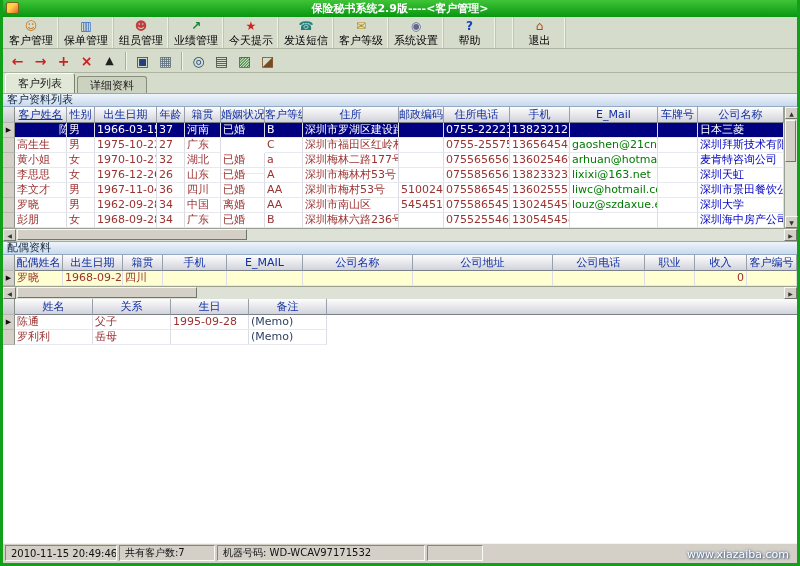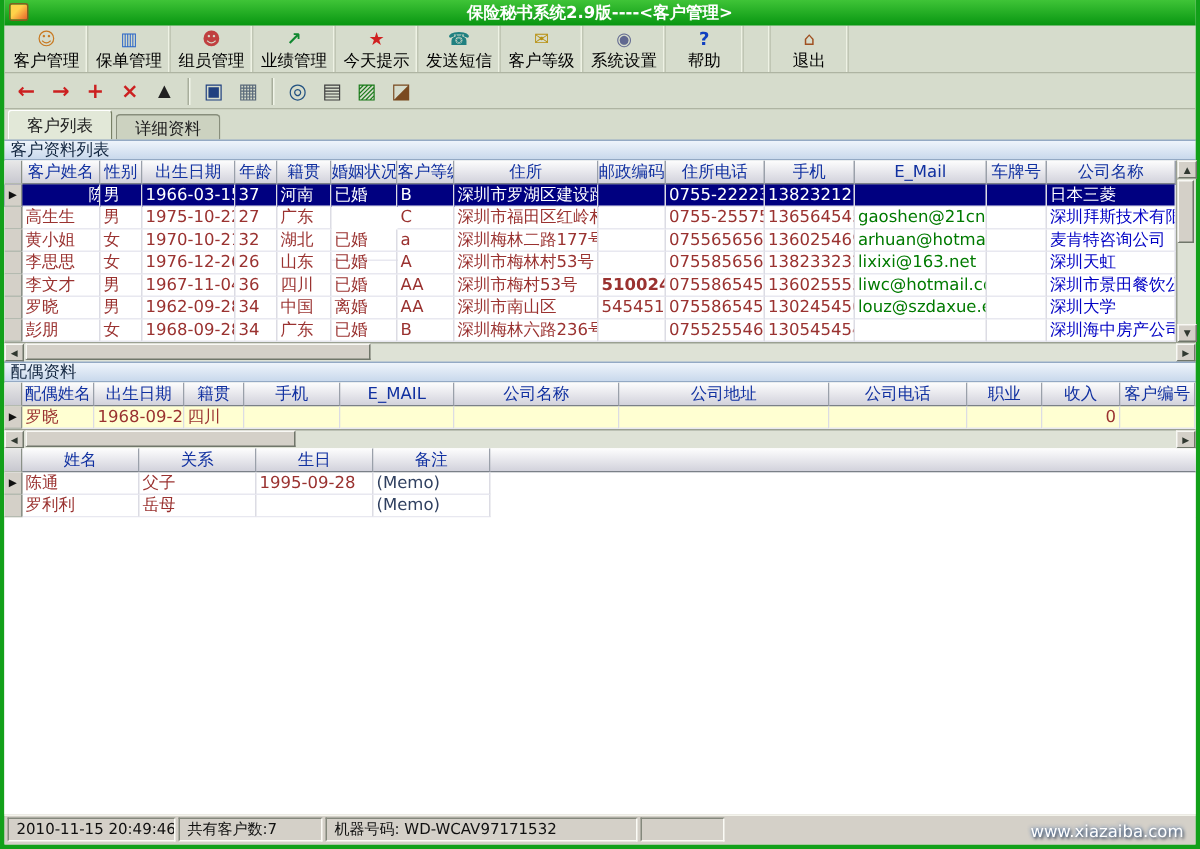--- a/index.html
+++ b/index.html
@@ -136,21 +136,21 @@
       <div class="tab active" data-name="tab-customer-list">客户列表</div>
       <div class="tab" data-name="tab-detail-info">详细资料</div>
     </div>
 
   <div class="seclabel" data-name="customer-section-title">客户资料列表</div>
   <div class="gridwrap" style="height:134px" data-name="customer-grid">
     <div class="gridtop" style="height:121px" data-name="customer-grid-area">
       <div class="gcols" data-name="customer-grid-columns">
         <div class="ghead" id="custHead" data-name="customer-grid-header">
             <div class="hcell ind hind" data-name="indicator-column-header"></div>
-            <div class="hcell" data-name="column-header" style="width: 52px;">客户姓名</div>
+            <div class="hcell" data-name="column-header" style="width: 52px; text-decoration: underline;">客户姓名</div>
             <div class="hcell" data-name="column-header" style="width: 28px;">性别</div>
             <div class="hcell" data-name="column-header" style="width: 62px;">出生日期</div>
             <div class="hcell" data-name="column-header" style="width: 28px;">年龄</div>
             <div class="hcell" data-name="column-header" style="width: 36px;">籍贯</div>
             <div class="hcell" data-name="column-header" style="width: 44px;">婚姻状况</div>
             <div class="hcell" data-name="column-header" style="width: 38px;">客户等级</div>
             <div class="hcell" data-name="column-header" style="width: 96px;">住所</div>
             <div class="hcell" data-name="column-header" style="width: 45px;">邮政编码</div>
             <div class="hcell" data-name="column-header" style="width: 66px;">住所电话</div>
             <div class="hcell" data-name="column-header" style="width: 60px;">手机</div>
@@ -231,21 +231,21 @@
             <div class="grow" data-name="table-row">
               <div class="gcell ind" data-name="row-indicator"></div>
               <div class="gcell c-red" data-name="cell" style="width: 52px;">李文才</div>
               <div class="gcell c-red" data-name="cell" style="width: 28px;">男</div>
               <div class="gcell c-red" data-name="cell" style="width: 62px;">1967-11-04</div>
               <div class="gcell c-red" data-name="cell" style="width: 28px;">36</div>
               <div class="gcell c-red" data-name="cell" style="width: 36px;">四川</div>
               <div class="gcell c-red" data-name="cell" style="width: 44px;">已婚</div>
               <div class="gcell c-red" data-name="cell" style="width: 38px;">AA</div>
               <div class="gcell c-red" data-name="cell" style="width: 96px;">深圳市梅村53号</div>
-              <div class="gcell c-red" data-name="cell" style="width: 45px; font-weight: bold;">510024</div>
+              <div class="gcell c-red" data-name="cell" style="width: 45px;">510024</div>
               <div class="gcell c-red" data-name="cell" style="width: 66px;">07558654555</div>
               <div class="gcell c-red" data-name="cell" style="width: 60px;">13602555545</div>
               <div class="gcell c-green" data-name="cell" style="width: 88px;">liwc@hotmail.com</div>
               <div class="gcell c-red" data-name="cell" style="width: 40px;"></div>
               <div class="gcell c-blue" data-name="cell" style="width: 86px;">深圳市景田餐饮公司</div>
             </div>
             <div class="grow" data-name="table-row">
               <div class="gcell ind" data-name="row-indicator"></div>
               <div class="gcell c-red" data-name="cell" style="width: 52px;">罗晓</div>
               <div class="gcell c-red" data-name="cell" style="width: 28px;">男</div>

